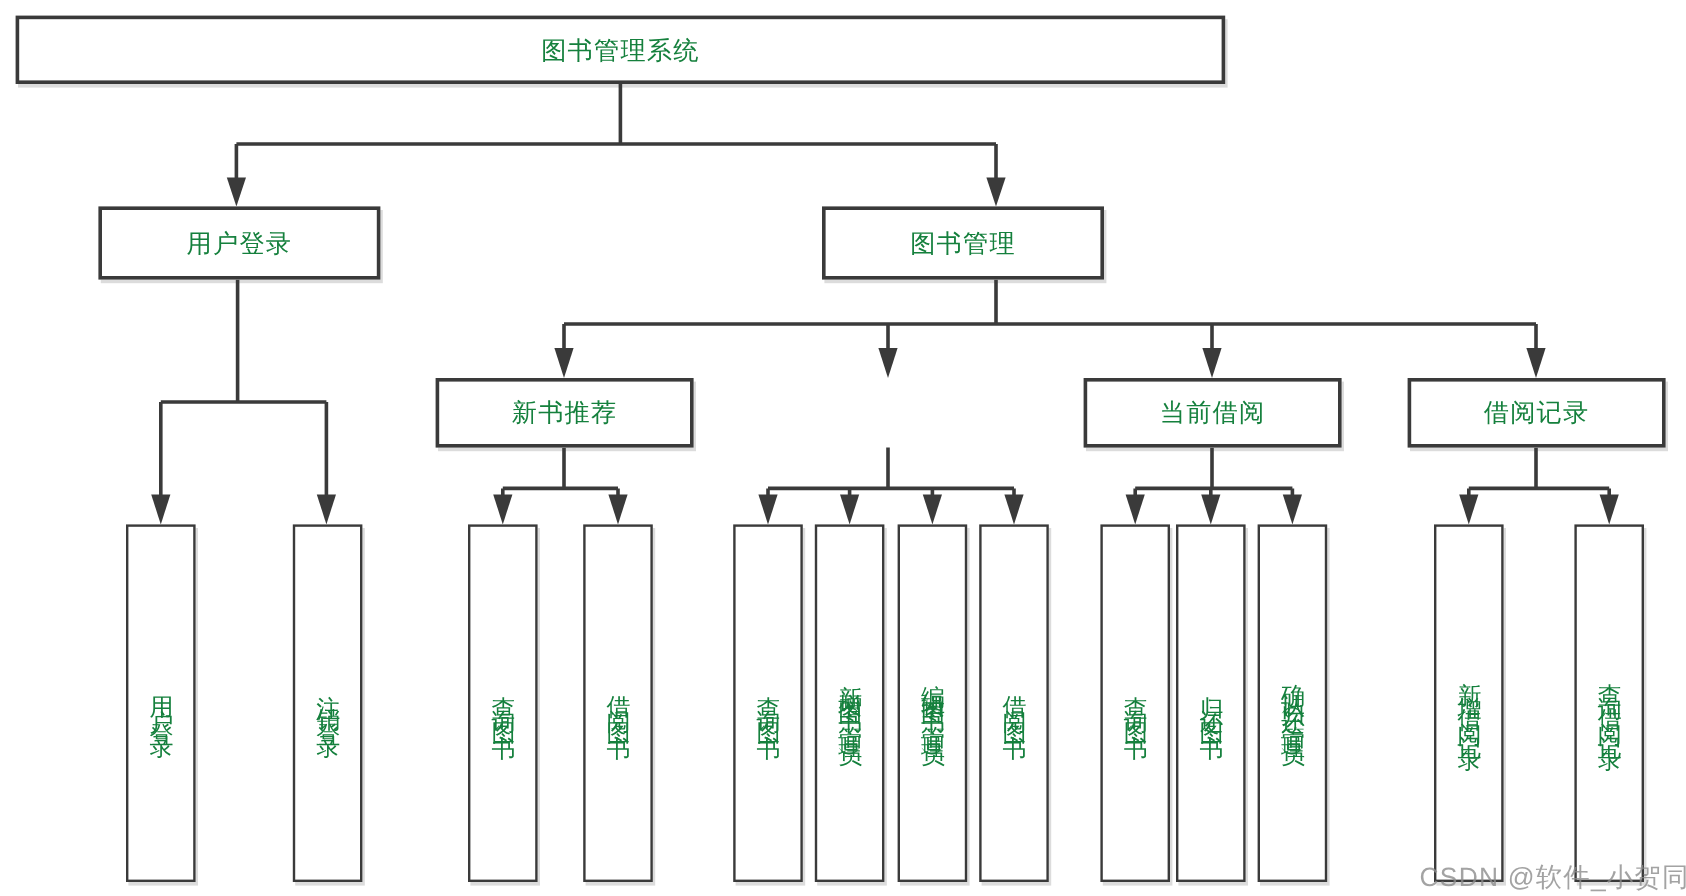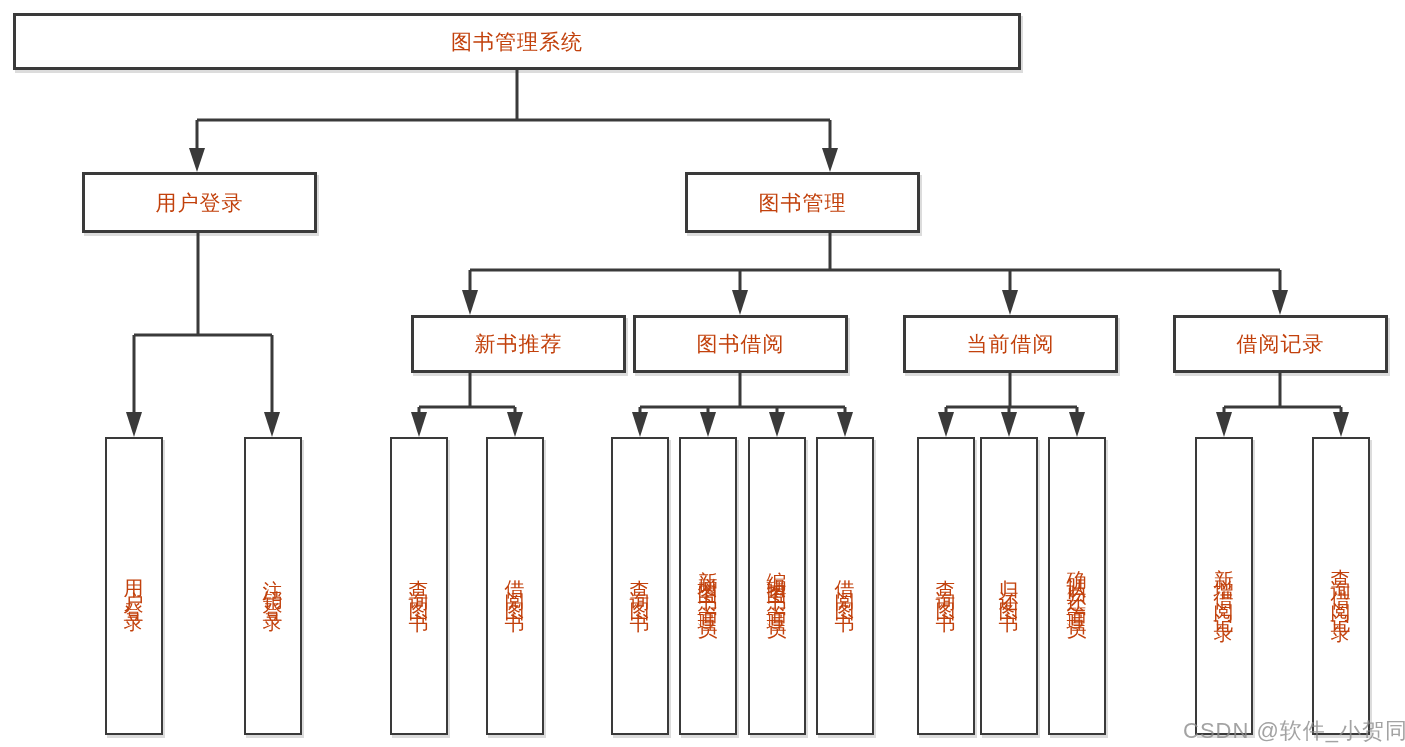--- a/index.html
+++ b/index.html
@@ -23,21 +23,21 @@
     height: 747px;
   }
   .node {
     position: absolute;
     background: #ffffff;
     border: 3px solid #3a3a3a;
     box-shadow: 2px 3px 0 rgba(60,60,60,0.18);
     display: flex;
     align-items: center;
     justify-content: center;
-    color: #c2410c;
+    color: #15803d;
     font-size: 21px;
     letter-spacing: 1px;
     box-sizing: border-box;
     text-align: center;
   }
   .leaf {
     top: 437px;
     width: 58px;
     height: 298px;
     border-width: 2px;
@@ -53,21 +53,21 @@
   .leaf .vtext.long {
     letter-spacing: 7px;
   }
   
   .n-root   { left: 13px;  top: 13px;  width: 1008px; height: 57px; }
   
   .n-login  { left: 82px;  top: 172px; width: 235px;  height: 61px; }
   .n-mgmt   { left: 685px; top: 172px; width: 235px;  height: 61px; }
   
   .n-l2     { top: 315px;  width: 215px; height: 58px; }
-  .n-rec    { left: 363px; margin-left: 48px; }
+  .n-rec    { left: 363px; }
   .n-borrow { left: 633px; }
   .n-cur    { left: 903px; }
   .n-hist   { left: 1173px; }
   
   .lf-1  { left: 105px;  }
   .lf-2  { left: 244px;  }
   .lf-3  { left: 390px;  }
   .lf-4  { left: 486px;  }
   .lf-5  { left: 611px;  }
   .lf-6  { left: 679px;  }
@@ -163,23 +163,20 @@
   <div class="node n-login">
     <span>用户登录</span>
   </div>
   <div class="node n-mgmt">
     <span>图书管理</span>
   </div>
 
   <div class="node n-l2 n-rec">
     <span>新书推荐</span>
   </div>
-  <div class="node n-l2 n-borrow">
-    <span>图书借阅</span>
-  </div>
   <div class="node n-l2 n-cur">
     <span>当前借阅</span>
   </div>
   <div class="node n-l2 n-hist">
     <span>借阅记录</span>
   </div>
 
   <div class="node leaf lf-1">
     <span class="vtext">用户登录</span>
   </div>

